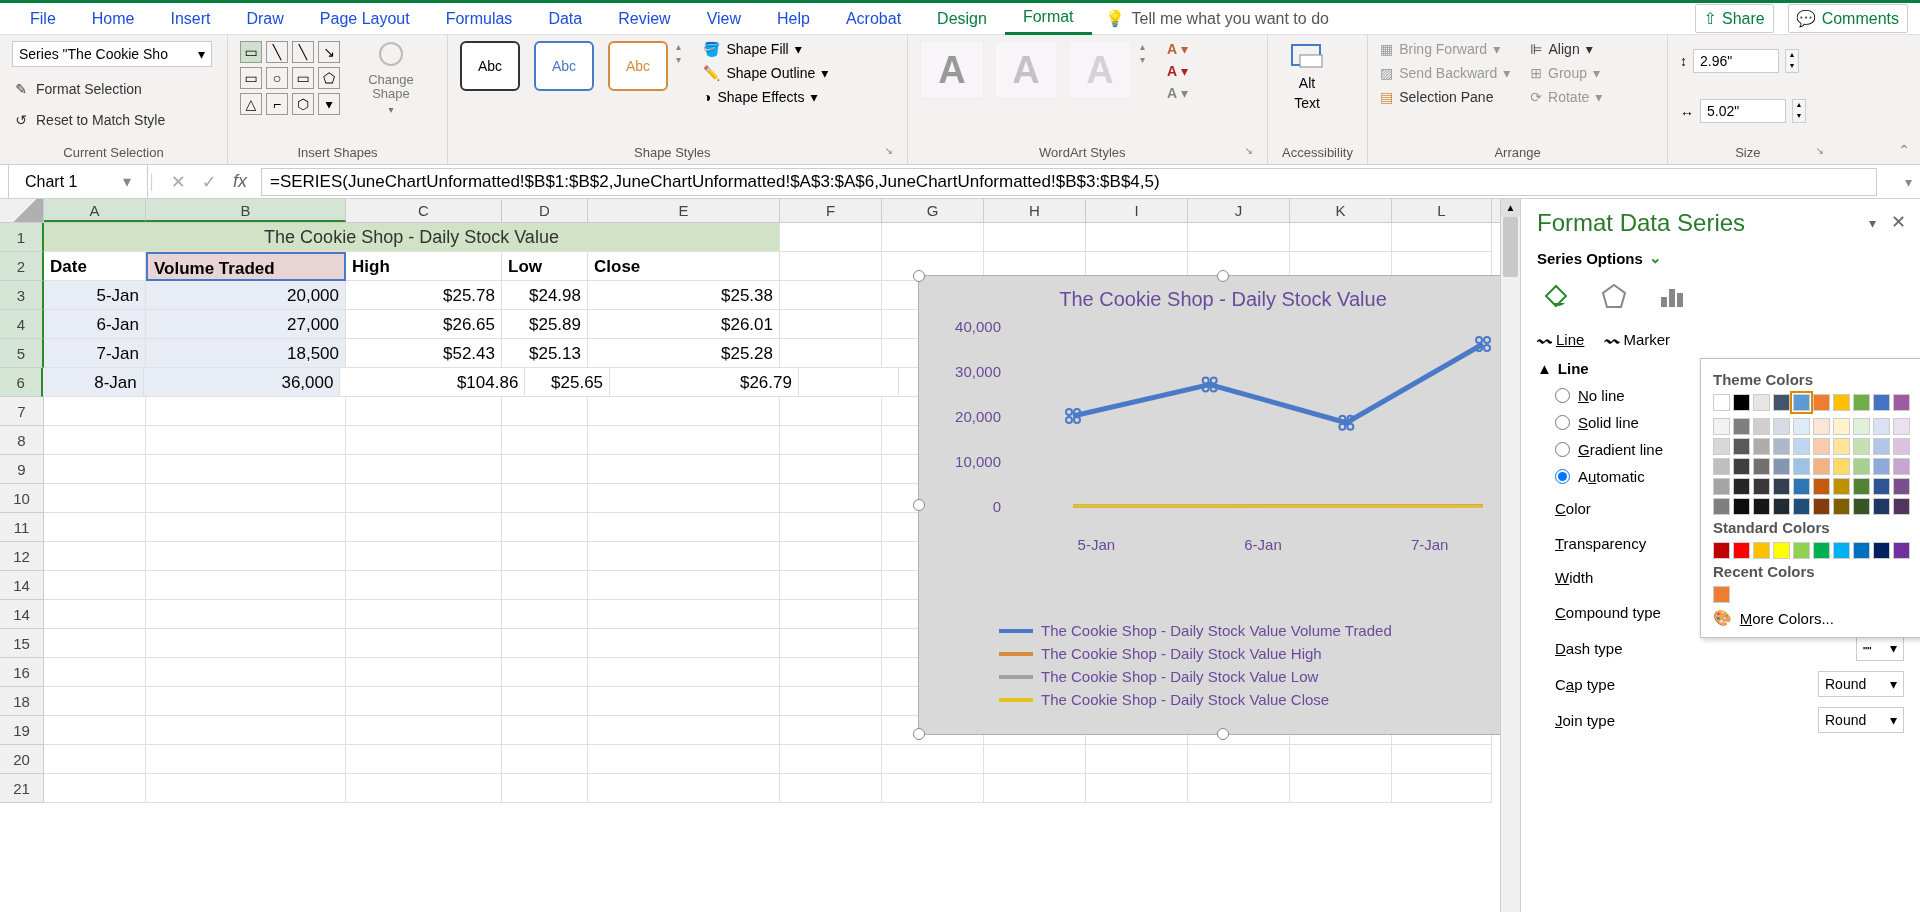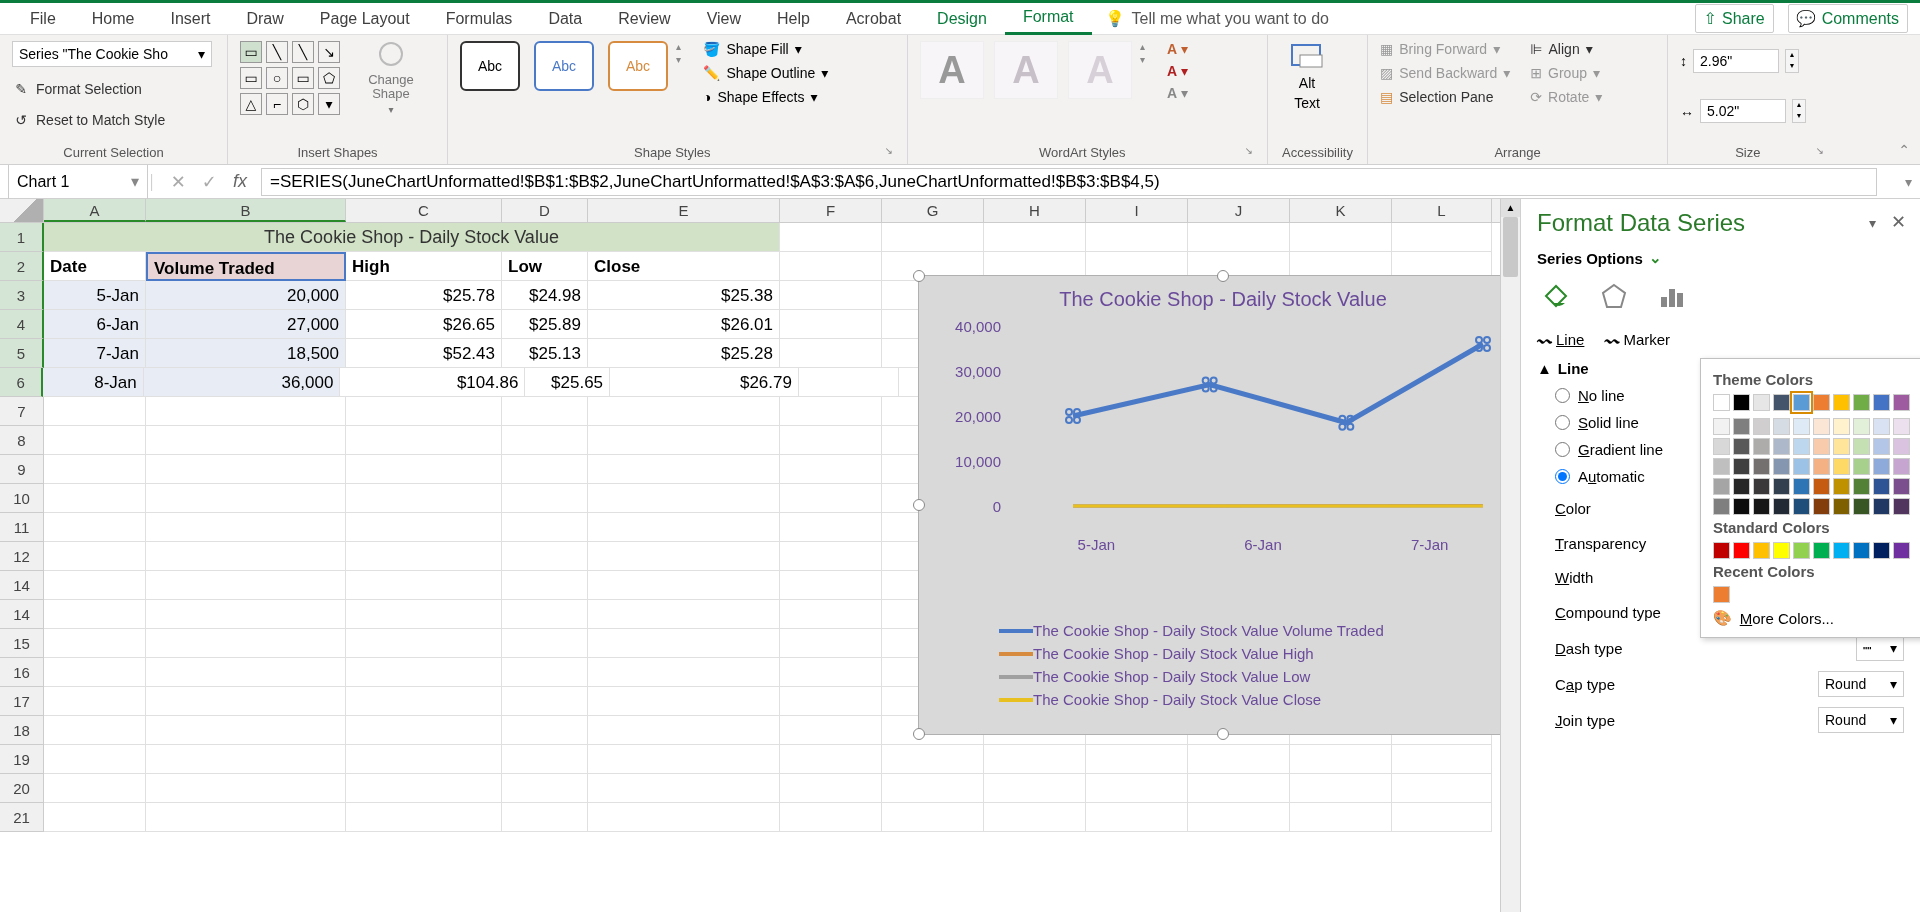--- a/index.html
+++ b/index.html
@@ -3,21 +3,21 @@
 <meta charset="utf-8">
 <style>
 * { box-sizing: border-box; margin: 0; padding: 0; font-family: 'Segoe UI', Arial, sans-serif; }
 body { width: 1920px; height: 912px; background: #fff; overflow: hidden; position: relative; font-size: 14px; }
 
 
 .top-line { height: 3px; background: #0a7d3e; }
 
 
 .menu-bar { height: 32px; display: flex; align-items: center; padding: 0 12px; background: #fff; border-bottom: 1px solid #e0e0e0; position: relative; }
-.menu-item { padding: 6px 18px; color: #404040; font-size: 16px; cursor: pointer; }
+.menu-item { padding: 6px 18px; color: #1d4ed8; font-size: 16px; cursor: pointer; }
 .menu-item.green { color: #0a7d3e; }
 .menu-item.active { color: #0a7d3e; border-bottom: 3px solid #0a7d3e; font-weight: 500; }
 .tell-me { display: flex; align-items: center; gap: 6px; color: #555; padding: 6px 14px; font-size: 16px; }
 .share-comments { margin-left: auto; display: flex; gap: 14px; }
 .share-btn { display: flex; align-items: center; gap: 5px; color: #0a7d3e; font-size: 16px; padding: 4px 8px; border: 1px solid #ccc; border-radius: 2px; }
 
 
 .ribbon { height: 130px; background: #f3f2f1; display: flex; border-bottom: 1px solid #d0d0d0; position: relative; }
 .ribbon-group { border-right: 1px solid #d8d8d8; padding: 6px 12px 2px; display: flex; flex-direction: column; }
 .group-body { flex: 1; display: flex; align-items: flex-start; gap: 8px; }
@@ -58,21 +58,21 @@
 
 .size-row { display: flex; align-items: center; gap: 6px; margin-bottom: 10px; margin-top: 8px; }
 .size-input { width: 86px; height: 24px; border: 1px solid #ccc; background: #fff; padding: 0 6px; font-size: 14px; }
 .spinner { width: 14px; display: flex; flex-direction: column; border: 1px solid #ccc; }
 .spinner-btn { height: 11px; font-size: 7px; text-align: center; background: #f5f5f5; line-height: 10px; }
 
 .ribbon-collapse { position: absolute; right: 10px; bottom: 6px; color: #888; }
 
 
 .formula-row { height: 34px; display: flex; align-items: center; border-bottom: 1px solid #d0d0d0; background: #fff; }
-.name-box { width: 140px; height: 37px; border: 1px solid #ccc; margin-left: 8px; padding: 0 8px; display: flex; align-items: center; justify-content: space-between; font-size: 16px; }
+.name-box { width: 140px; height: 37px; border: 1px solid #ccc; margin-left: 8px; padding: 0 16px; display: flex; align-items: center; justify-content: space-between; font-size: 16px; }
 .fx-controls { display: flex; align-items: center; gap: 16px; margin: 0 14px; color: #aaa; font-size: 18px; }
 .fx-label { font-style: italic; color: #666; }
 .formula-bar { flex: 1; height: 28px; border: 1px solid #ccc; padding: 0 8px; font-size: 17px; display: flex; align-items: center; margin-right: 28px; }
 .formula-expand { color: #888; margin-right: 8px; }
 
 
 .grid-area { display: flex; height: calc(912px - 3px - 32px - 130px - 34px); position: relative; }
 .sheet { flex: 1; position: relative; overflow: hidden; }
 
 
@@ -100,21 +100,21 @@
 .chart-obj { position: absolute; left: 918px; top: 76px; width: 610px; height: 460px; background: #d9d9d9; border: 1px solid #b0b0b0; }
 .chart-handle { position: absolute; width: 12px; height: 12px; border: 1px solid #888; background: #fff; border-radius: 50%; }
 .chart-title-text { text-align: center; font-size: 20px; color: #6a4a9a; padding: 12px 8px 8px; }
 .plot-area { position: absolute; left: 10px; top: 50px; width: 590px; height: 240px; }
 .y-axis { position: absolute; left: 0; top: 0; width: 80px; height: 100%; }
 .y-tick { position: absolute; right: 8px; font-size: 15px; color: #6a4a9a; transform: translateY(-50%); }
 .plot-svg { position: absolute; left: 84px; top: 0; width: 500px; height: 200px; }
 .x-axis { position: absolute; left: 84px; bottom: 0; width: 500px; height: 30px; display: flex; }
 .x-tick { flex: 1; text-align: center; font-size: 15px; color: #6a4a9a; }
 .legend { position: absolute; left: 80px; bottom: 20px; font-size: 15px; color: #6a4a9a; }
-.legend-item { display: flex; align-items: center; gap: 0; margin-bottom: 6px; }
+.legend-item { display: flex; align-items: center; gap: 8px; margin-bottom: 6px; }
 .legend-swatch { width: 34px; height: 4px; }
 
 
 .format-pane { width: 400px; border-left: 1px solid #d0d0d0; background: #fff; padding: 10px 16px; position: relative; }
 .fp-title { font-size: 24px; color: #2a7a2a; font-weight: normal; margin-bottom: 12px; display: flex; align-items: center; }
 .fp-close { position: absolute; right: 14px; top: 12px; font-size: 18px; color: #666; }
 .fp-dropdown-caret { position: absolute; right: 44px; top: 16px; color: #666; }
 .fp-subtitle { font-size: 15px; font-weight: bold; display: flex; align-items: center; gap: 6px; margin-bottom: 10px; }
 .fp-icons { display: flex; gap: 20px; margin-bottom: 14px; }
 .fp-icon-btn { width: 38px; height: 38px; display: flex; align-items: center; justify-content: center; }
@@ -564,35 +564,20 @@
           <div class="cell  " style="width:102px"></div>
           <div class="cell  " style="width:102px"></div>
           <div class="cell  " style="width:102px"></div>
           <div class="cell  " style="width:102px"></div>
           <div class="cell  " style="width:102px"></div>
           <div class="cell  " style="width:102px"></div>
           <div class="cell  " style="width:100px"></div>
         </div>
         <div class="row">
           <div class="row-hdr">16</div>
-          <div class="cell  " style="width:102px"></div>
-          <div class="cell  " style="width:200px"></div>
-          <div class="cell  " style="width:156px"></div>
-          <div class="cell  " style="width:86px"></div>
-          <div class="cell  " style="width:192px"></div>
-          <div class="cell  " style="width:102px"></div>
-          <div class="cell  " style="width:102px"></div>
-          <div class="cell  " style="width:102px"></div>
-          <div class="cell  " style="width:102px"></div>
-          <div class="cell  " style="width:102px"></div>
-          <div class="cell  " style="width:102px"></div>
-          <div class="cell  " style="width:100px"></div>
-        </div>
-        <div class="row">
-          <div class="row-hdr">17</div>
           <div class="cell  " style="width:102px"></div>
           <div class="cell  " style="width:200px"></div>
           <div class="cell  " style="width:156px"></div>
           <div class="cell  " style="width:86px"></div>
           <div class="cell  " style="width:192px"></div>
           <div class="cell  " style="width:102px"></div>
           <div class="cell  " style="width:102px"></div>
           <div class="cell  " style="width:102px"></div>
           <div class="cell  " style="width:102px"></div>
           <div class="cell  " style="width:102px"></div>

